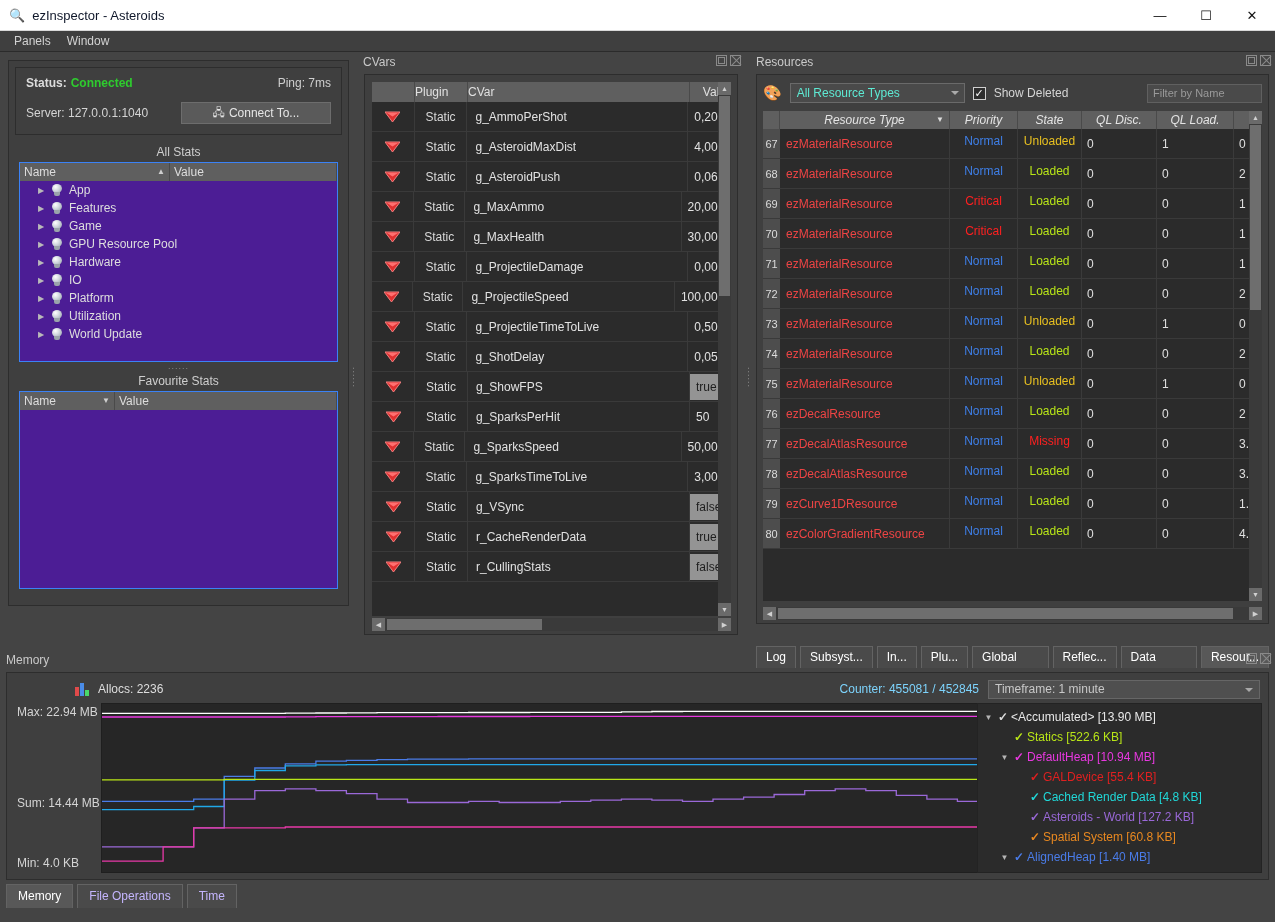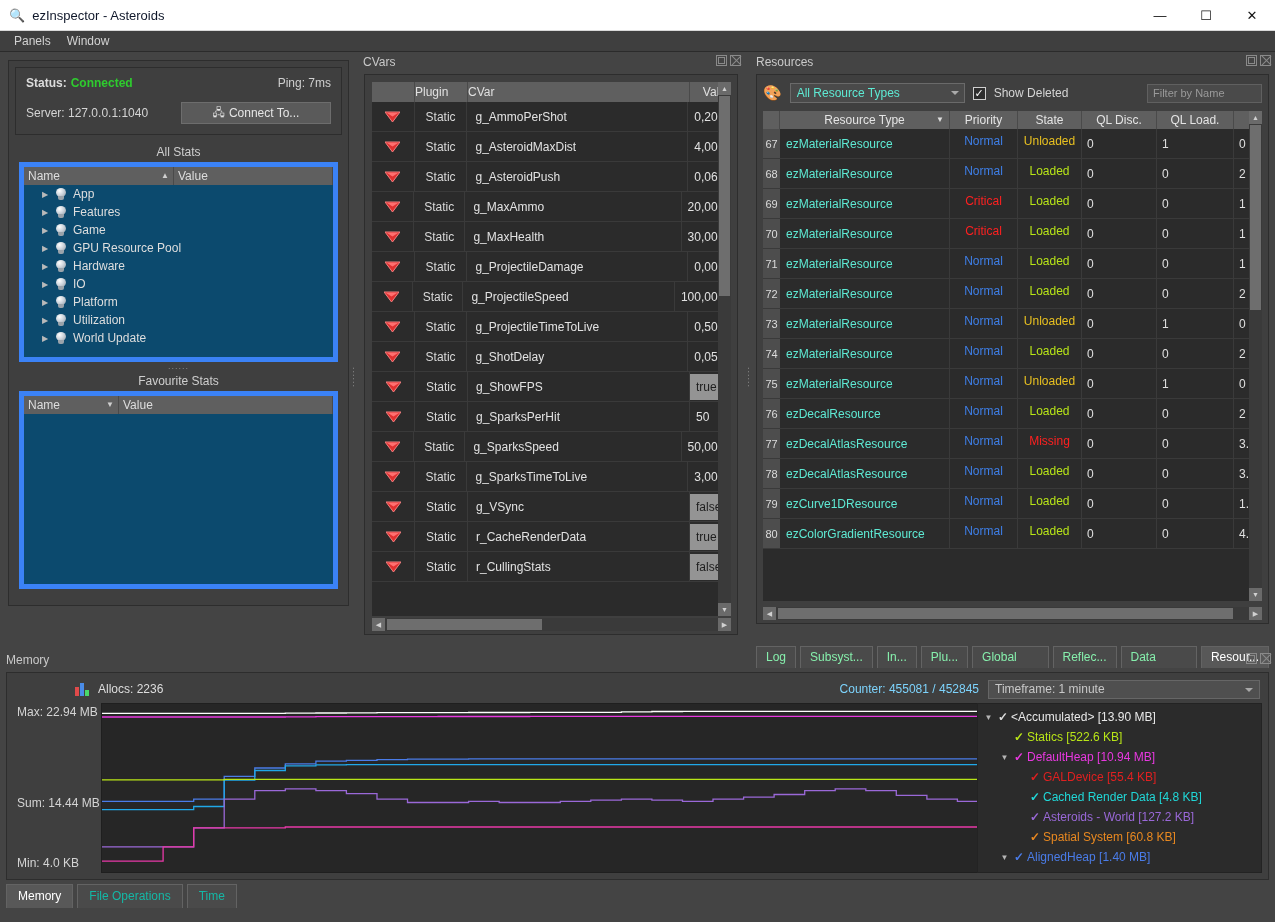--- a/index.html
+++ b/index.html
@@ -48,21 +48,21 @@
   .conn-row1 { display:flex; align-items:center; }
   .conn-status-lbl { font-weight:bold; color:#dcdcdc; font-size:12px; }
   .conn-status-val { font-weight:bold; color:#2ecc2e; font-size:12px; margin-left:4px; }
   .conn-ping { margin-left:auto; color:#cfcfcf; font-size:12px; }
   .conn-row2 { display:flex; align-items:center; margin-top:12px; }
   .conn-server { color:#d4d4d4; font-size:12px; }
   .conn-btn { margin-left:auto; width:150px; height:22px; background:#5a5a5a;
               border:1px solid #6d6d6d; color:#e6e6e6; font-size:12px;
               display:flex; align-items:center; justify-content:center; gap:4px; }
   .group-hdr { text-align:center; font-size:12px; color:#cfcfcf; padding:4px 0 3px 0; }
-  .tbl { background:#0c4a6e; border:5px solid #3b82f6; }
+  .tbl { background:#4c1d95; border:1px solid #3b82f6; }
   .tbl-head { display:flex; background:#5f5f5f; height:18px; align-items:center; font-size:12px; }
   .tbl-head .th { padding:0 4px; color:#dddddd; position:relative; overflow:hidden;
                   white-space:nowrap; border-right:1px solid #4a4a4a; height:18px; line-height:18px; }
   .tree-row { display:flex; align-items:center; height:18px; padding-left:18px; font-size:12px; color:#dedede; }
   .tw-arrow { width:12px; color:#b9b9b9; font-size:8px; }
   .bulb { width:14px; height:13px; margin-right:5px; position:relative; display:inline-block; }
   .bulb .glass { position:absolute; left:2px; top:0; width:10px; height:9px; border-radius:50%;
                  background:radial-gradient(circle at 35% 32%, #ffffff 0%, #cfd6dd 45%, #8e99a3 100%); }
   .bulb .base { position:absolute; left:4px; top:8px; width:6px; height:4px; background:#9aa3ab;
                 border-radius:0 0 2px 2px; }
@@ -109,38 +109,38 @@
   .res-combo .caret { position:absolute; right:5px; top:7px; width:0; height:0;
                       border-left:4px solid transparent; border-right:4px solid transparent;
                       border-top:4px solid #aaa; }
   .chk { width:13px; height:13px; border:1px solid #cfcfcf; background:#2e2e2e;
          display:inline-flex; align-items:center; justify-content:center; color:#fff; font-size:11px; }
   .res-filter { margin-left:auto; width:115px; height:19px; background:#4a4a4a; border:1px solid #606060;
                 color:#9a9a9a; font-size:11px; padding-left:5px; line-height:17px; }
   .res-table { position:absolute; left:6px; top:36px; right:6px; bottom:22px; background:#2b2b2b; overflow:hidden; }
   .res-head { display:flex; height:18px; background:#5f5f5f; }
   .res-head div { height:18px; line-height:18px; font-size:12px; color:#e4e4e4; text-align:center;
-                  border-right:1px solid #4a4a4a; position:relative; }
+                  border-right:1px solid #4a4a4a; position:relative;font-style:italic; }
   .res-row { display:flex; height:30px; border-bottom:1px solid #3a3a3a; }
   .res-row .r-idx { width:17px; background:#4d4d4d; color:#dcdcdc; font-size:11px; text-align:center;
                     line-height:30px; }
-  .res-row .r-type { width:170px; padding-left:6px; font-size:12px; color:#5eead4; line-height:30px;
+  .res-row .r-type { width:170px; padding-left:6px; font-size:12px; color:#ef4444; line-height:30px;
                      border-right:1px solid #3a3a3a; }
   .res-row .r-prio { width:68px; text-align:center; font-size:12px; line-height:30px;
                      border-right:1px solid #3a3a3a; }
   .res-row .r-state { width:64px; text-align:center; font-size:12px; line-height:30px;
                       border-right:1px solid #3a3a3a; }
   .res-row .r-qld { width:75px; padding-left:5px; font-size:12px; color:#e0e0e0; line-height:30px;
                     border-right:1px solid #3a3a3a; }
   .res-row .r-qll { width:77px; padding-left:5px; font-size:12px; color:#e0e0e0; line-height:30px;
                     border-right:1px solid #3a3a3a; }
   .res-row .r-extra { flex:1; padding-left:5px; font-size:12px; color:#e0e0e0; line-height:30px; }
   .res-tabs { position:absolute; left:6px; bottom:18px; right:6px; height:22px; display:flex; gap:4px; }
   .rtab { height:22px; background:#4a4a4a; border:1px solid #636363; border-bottom:none;
-          color:#86efac; font-size:12px; padding:0 9px; line-height:21px; }
+          color:#ffffff; font-size:12px; padding:0 9px; line-height:21px; }
   .rtab.active { background:#585858; color:#fff; }
 
   
   #memdock { position:absolute; left:0; top:598px; right:0; bottom:0; }
   #memdock .body { position:absolute; left:6px; top:22px; right:6px; bottom:42px;
                    background:#3f3f3f; border:1px solid #2d2d2d; }
   .mem-top { display:flex; align-items:center; height:22px; margin:5px 8px 0 8px; }
   .allocs { display:flex; align-items:flex-end; gap:6px; margin-left:60px; font-size:12px; color:#dedede; }
   .bars { width:17px; height:14px; position:relative; }
   .bars i { position:absolute; bottom:0; width:4px; }
@@ -155,21 +155,21 @@
   .axis-lbl { position:absolute; left:2px; font-size:12px; color:#d4d4d4; white-space:nowrap; }
   #plot { position:absolute; left:86px; top:0; right:0; bottom:0; background:#262626;
           border:1px solid #1f1f1f; overflow:hidden; }
   #memtree { position:absolute; right:6px; top:30px; width:285px; bottom:6px;
              background:#2b2b2b; border:1px solid #232323; overflow:hidden; padding-top:3px; }
   .mt-row { display:flex; align-items:center; height:20px; font-size:12px; white-space:nowrap; }
   .mt-exp { width:13px; text-align:center; color:#b5b5b5; font-size:8px; }
   .mt-chk { width:16px; text-align:center; font-size:12px; font-weight:bold; }
   .bottom-tabs { position:absolute; left:6px; bottom:14px; height:24px; display:flex; gap:4px; }
   .btab { height:24px; background:#4a4a4a; border:1px solid #636363; border-bottom:none;
-          color:#14b8a6; font-size:12px; padding:0 11px; line-height:23px; }
+          color:#c4b5fd; font-size:12px; padding:0 11px; line-height:23px; }
   .btab.active { background:#585858; color:#fff; }
   .splitdots { text-align:center; color:#8a8a8a; font-size:9px; letter-spacing:1px; height:8px;
                line-height:8px; }
   .vsplit { position:absolute; color:#8a8a8a; font-size:9px; writing-mode:vertical-rl;
             letter-spacing:1px; }
 </style>
 </head>
 <body>
 
 <div id="titlebar">

